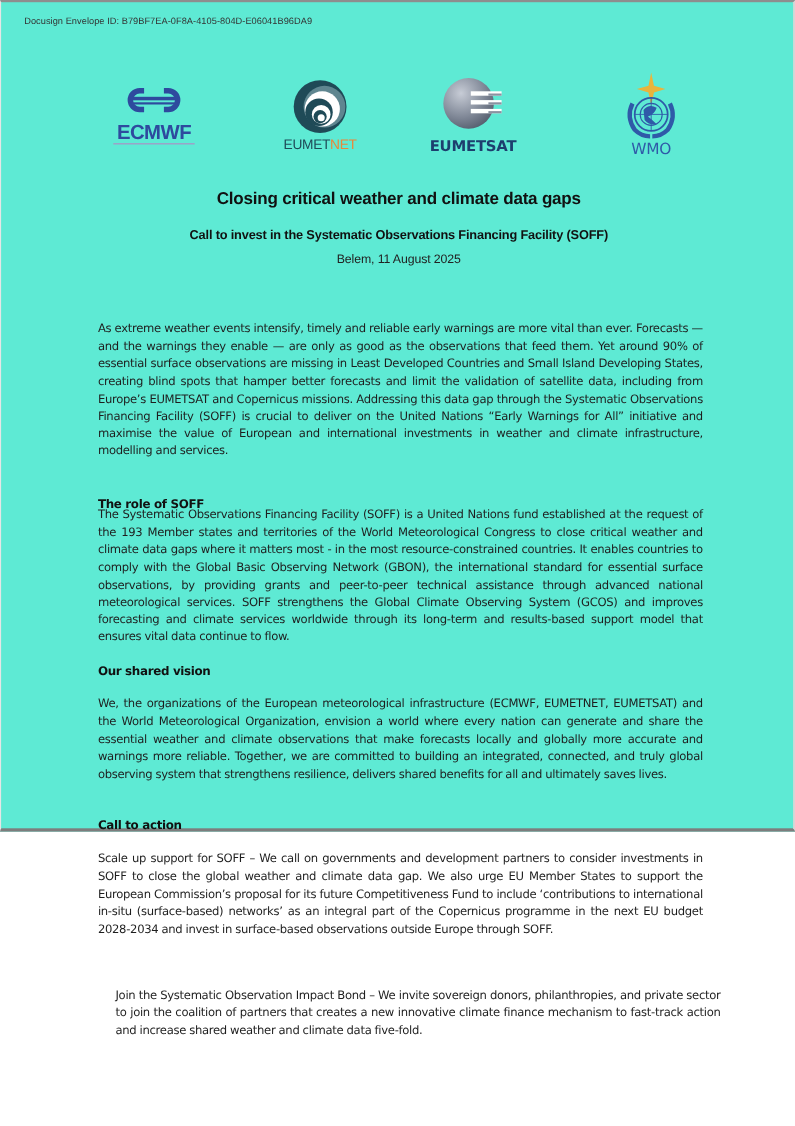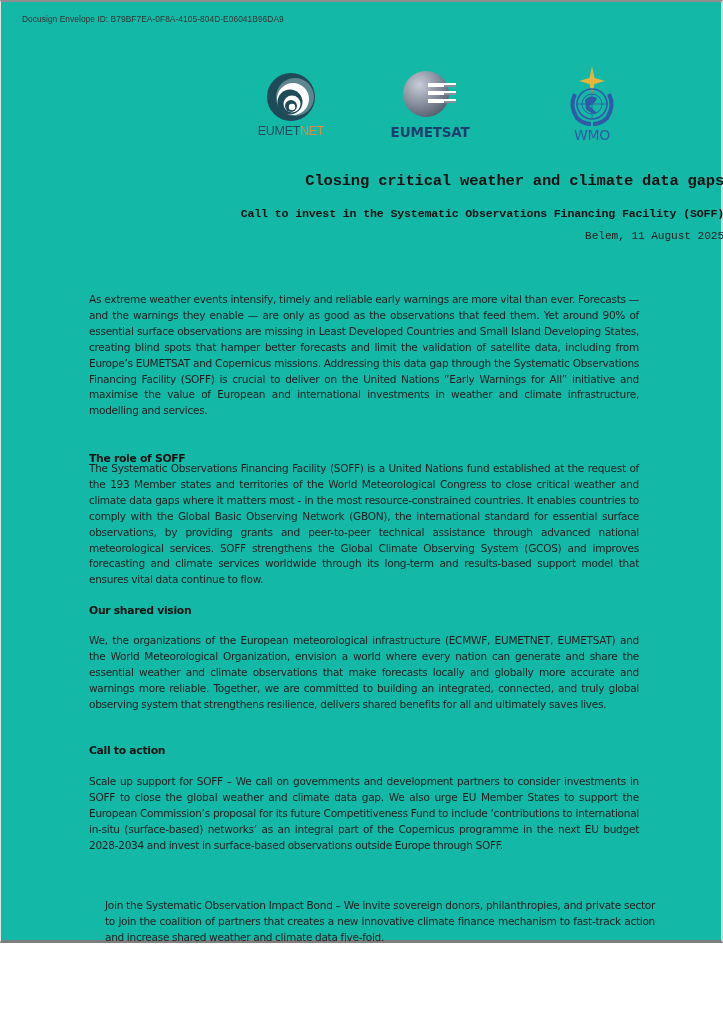--- a/index.html
+++ b/index.html
@@ -2,39 +2,39 @@
 <html><head>
 <meta charset="utf-8">
 <style>
   html, body { margin: 0; padding: 0; }
   body {
     width: 723px; height: 1024px; overflow: hidden;
     background: #ffffff;
     position: relative;
   }
   .frame {
-    position: absolute; left: 0; top: 0; width: 723px; height: 943px;
+    position: absolute; left: 0; top: 0; width: 723px; height: 756px;
     box-sizing: border-box;
     border-top: 2px solid #8e8e8e;
     border-bottom: 3px solid #7d7d7d;
     border-left: 1px solid #e6e6e6;
     border-right: 2px solid #d6d6d6;
-    background: #14b8a6;
+    background: #5eead4;
   }
   .envelope {
     position: absolute; left: 21px; top: 12px;
     font-family: "Liberation Sans", sans-serif;
     font-size: 8.4px; color: #333;
     letter-spacing: 0.05px;
   }
   .logos { position: absolute; left: 0; top: 60px; width: 723px; height: 90px; }
   .logo { position: absolute; }
   .logo svg { display: block; }
 
-  .title-block { position: absolute; left: 0; width: 723px; text-align: right; font-family: Liberation Mono, monospace; }
+  .title-block { position: absolute; left: 0; width: 723px; text-align: center; font-family: Liberation Sans, sans-serif; }
   .main-title { top: 170px; font-size: 15.5px; font-weight: bold; color: #111; letter-spacing: -0.2px; }
   .sub-title { top: 191px; font-size: 11.6px; font-weight: bold; color: #111; letter-spacing: -0.15px; margin-top: 14px; }
   .place-date { top: 228px; font-size: 11.2px; color: #222; letter-spacing: -0.1px; }
 
   .body-text {
     position: absolute; left: 88px; width: 550px;
     font-family: "DejaVu Sans", sans-serif;
     font-size: 10.55px; line-height: 15.9px; color: #1e1e1e;
     text-align: justify; letter-spacing: -0.28px; word-spacing: -0.2px;
   }
@@ -56,20 +56,32 @@
 </style>
 </head>
 <body>
 
 <div class="frame">
 
   <div class="envelope">Docusign Envelope ID: B79BF7EA-0F8A-4105-804D-E06041B96DA9</div>
 
   <div class="logos">
 
+    <div class="logo" style="left:96px; top:14px;">
+      <svg width="86" height="62" viewBox="0 0 86 62">
+        <g fill="#2e4a9e">
+          <path d="M30 4 a11 11 0 1 0 0 22 h4 v-5 h-4 a6 6 0 1 1 0 -12 h4 v-5 z"></path>
+          <path d="M56 4 a11 11 0 1 1 0 22 h-4 v-5 h4 a6 6 0 1 0 0 -12 h-4 v-5 z"></path>
+          <rect x="22" y="12" width="42" height="3.2"></rect>
+          <rect x="22" y="17" width="42" height="2"></rect>
+        </g>
+        <text x="43" y="50" text-anchor="middle" font-family="Liberation Sans, sans-serif" font-weight="bold" font-size="18.5" fill="#2e4a9e" letter-spacing="-0.5">ECMWF</text>
+        <rect x="6" y="54" width="74" height="1.4" fill="#9aa4c8"></rect>
+      </svg>
+    </div>
 
     <div class="logo" style="left:250px; top:6px;">
       <svg width="80" height="72" viewBox="0 0 80 72">
         <circle cx="40" cy="29" r="24" fill="#1f4a57"></circle>
         <circle cx="44" cy="29" r="19" fill="#5f8690"></circle>
         <circle cx="42" cy="31" r="16" fill="#ffffff"></circle>
         <circle cx="39" cy="34" r="12.5" fill="#1f4a57"></circle>
         <circle cx="41" cy="36" r="8.5" fill="#ffffff"></circle>
         <circle cx="40" cy="38" r="6" fill="#1f4a57"></circle>
         <circle cx="41" cy="39" r="3.2" fill="#ffffff"></circle>

